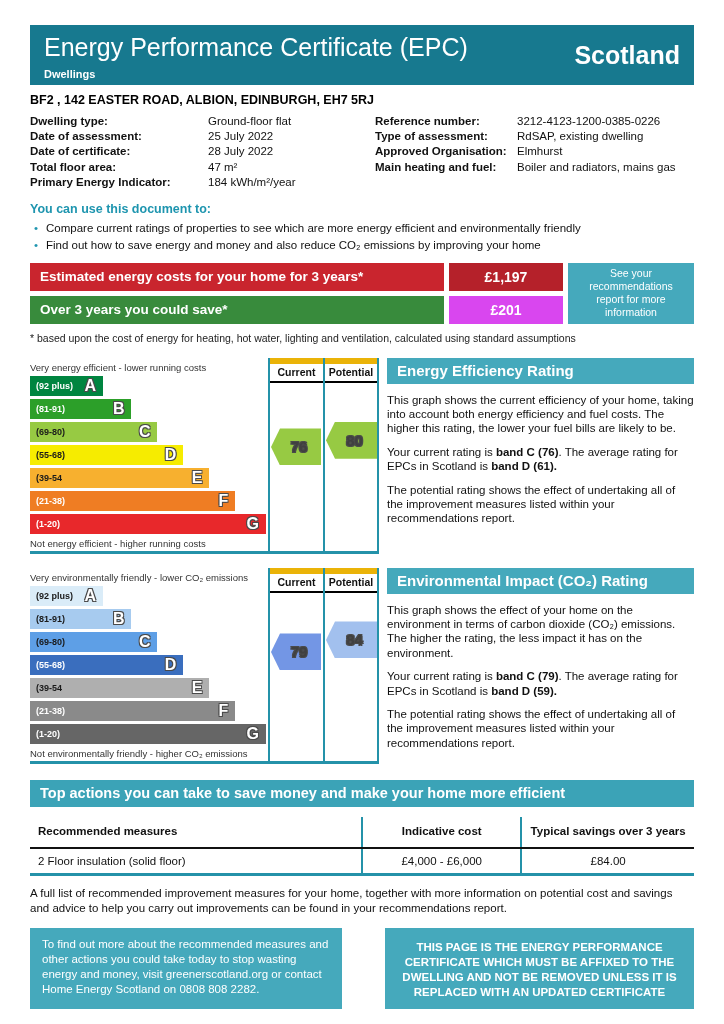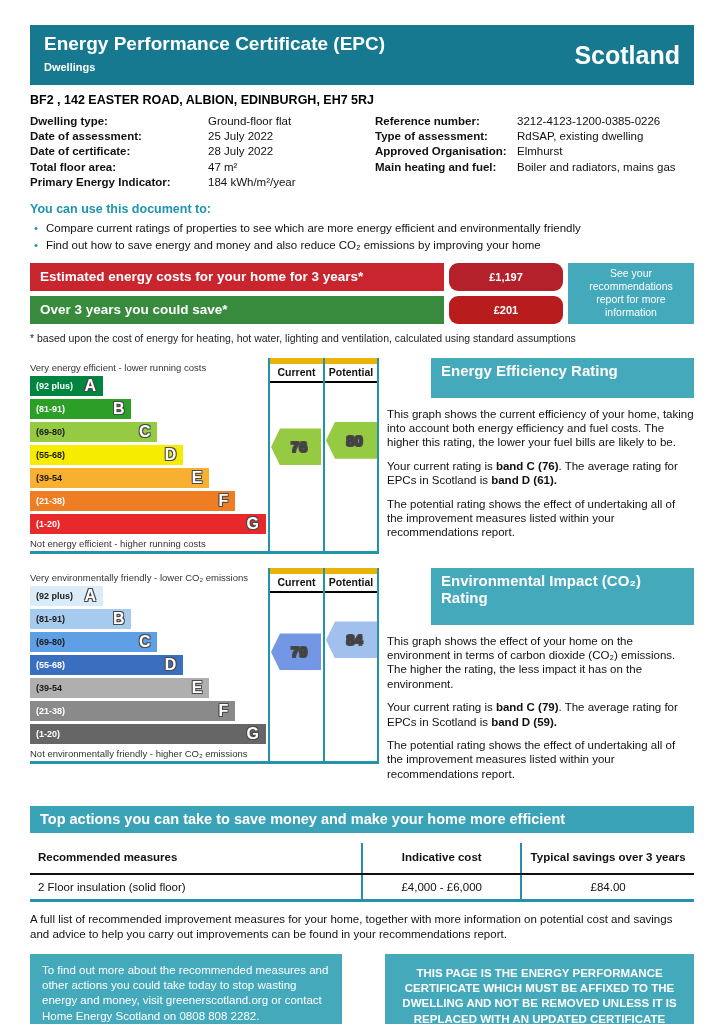--- a/index.html
+++ b/index.html
@@ -2,21 +2,21 @@
 <html><head>
 <meta charset="utf-8">
 <style>
   * { box-sizing: border-box; }
   html,body { margin:0; padding:0; background:#ffffff; }
   body { width:724px; font-family:"Liberation Sans", sans-serif; color:#111; }
   .page { width:664px; margin:25px 30px 0 30px; }
 
   
   .header { background:#17798F; color:#fff; padding:9px 14px 8px; display:flex; justify-content:space-between; align-items:flex-start; height:60px; }
-  .header .title { font-size:19px; font-weight:bold; line-height:1.1; }
+  .header .title { font-size:25px; font-weight:normal; line-height:1.1; }
   .header .subtitle { font-size:11px; margin-top:6px; font-weight:bold; }
   .header .region { font-size:25px; font-weight:bold; align-self:center; }
 
   .address { font-weight:bold; font-size:12.5px; margin:8px 0 7px; color:#000; }
 
   
   .details { display:grid; grid-template-columns:345px 1fr; font-size:11.5px; }
   .drow { display:flex; line-height:1.32; }
   .dlabel { font-weight:bold; flex:0 0 auto; }
   .details .left .dlabel { width:178px; }
@@ -25,25 +25,25 @@
 
   
   .use-head { color:#1E95AF; font-weight:bold; font-size:12.5px; margin:12px 0 5px; }
   ul.usage { margin:0; padding-left:4px; list-style:none; }
   ul.usage li { font-weight:normal; font-size:11.5px; color:#111; margin:2px 0; padding-left:12px; position:relative; line-height:1.3; }
   ul.usage li::before { content:"•"; color:#1E95AF; position:absolute; left:0; top:0; }
 
   
   .costs { display:grid; grid-template-columns:414px 114px 1fr; grid-template-rows:28px 28px; gap:5px; margin-top:10px; }
   .cost-label { color:#fff; font-weight:bold; font-size:13.5px; display:flex; align-items:center; padding-left:10px; }
-  .cost-value { color:#fff; font-weight:bold; font-size:11px; display:flex; align-items:center; justify-content:center;border-radius:9px; }
+  .cost-value { color:#fff; font-weight:bold; font-size:14px; display:flex; align-items:center; justify-content:center; }
   .row-energy  { background:#C9252E; }
   .val-energy  { background:#B5212A; }
   .row-save    { background:#388B3C; }
-  .val-save    { background:#b91c1c; }
+  .val-save    { background:#d946ef; }
   .cost-info { grid-column:3; grid-row:1 / 3; background:#45A9BC; color:#fff; font-size:10.5px; text-align:center; display:flex; align-items:center; justify-content:center; padding:3px 8px; line-height:1.25; }
   .footnote { font-size:10.5px; color:#222; margin:8px 0 4px; }
 
   
   .section { display:flex; gap:8px; margin-top:14px; }
   .chart { width:349px; height:196px; position:relative; border-bottom:3px solid #2492A9; flex:0 0 auto; }
   .chart-top-label, .chart-bottom-label { font-size:9.5px; color:#333; width:234px; }
   .chart-top-label { height:18px; padding-top:4px; }
   .chart-bottom-label { margin-top:4px; }
   .bands { width:236px; }
@@ -55,21 +55,21 @@
   .chart-col { position:absolute; top:0; bottom:0; border-left:2px solid #2492A9; }
   .col-current { left:238px; width:55px; }
   .col-potential { left:293px; width:56px; border-right:2px solid #2492A9; }
   .chart-col-head { border-top:6px solid #eab308; border-bottom:2px solid #000; background:#fff; font-weight:bold; font-size:10.5px; text-align:center; padding:2px 0 3px; }
   .rating-arrow { position:absolute; height:37px; display:flex; align-items:center; justify-content:center;
     color:#404040; font-weight:bold; font-size:15px;
     text-shadow:-1px -1px 0 #4a4a4a, 1px -1px 0 #4a4a4a, -1px 1px 0 #4a4a4a, 1px 1px 0 #4a4a4a;
     clip-path:polygon(0 50%, 9px 0, 100% 0, 100% 100%, 9px 100%); padding-left:6px; }
 
   .panel { flex:1; }
-  .panel-title { background:#45A9BC; color:#fff; font-weight:bold; font-size:15px; padding:4px 10px 19px;margin-left:44px; }
+  .panel-title { background:#45A9BC; color:#fff; font-weight:bold; font-size:15px; padding:4px 10px 5px; }
   .panel p { font-size:11.5px; line-height:1.25; margin:9px 0; color:#111; }
   .panel p b { font-weight:bold; }
 
   
   .actions-title { background:#3BA3B7; color:#fff; font-weight:bold; font-size:14.5px; padding:5px 10px 6px; margin-top:16px; }
   table.rec { width:100%; border-collapse:collapse; margin-top:10px; border-bottom:3px solid #2492A9; }
   table.rec th { font-size:11.5px; font-weight:bold; text-align:left; padding:8px 8px 10px; border-bottom:2px solid #111; }
   table.rec th.center, table.rec td.center { text-align:center; }
   table.rec td { font-size:11.5px; padding:6px 8px; border-top:1.5px solid #111; }
   table.rec th:nth-child(2), table.rec td:nth-child(2),

